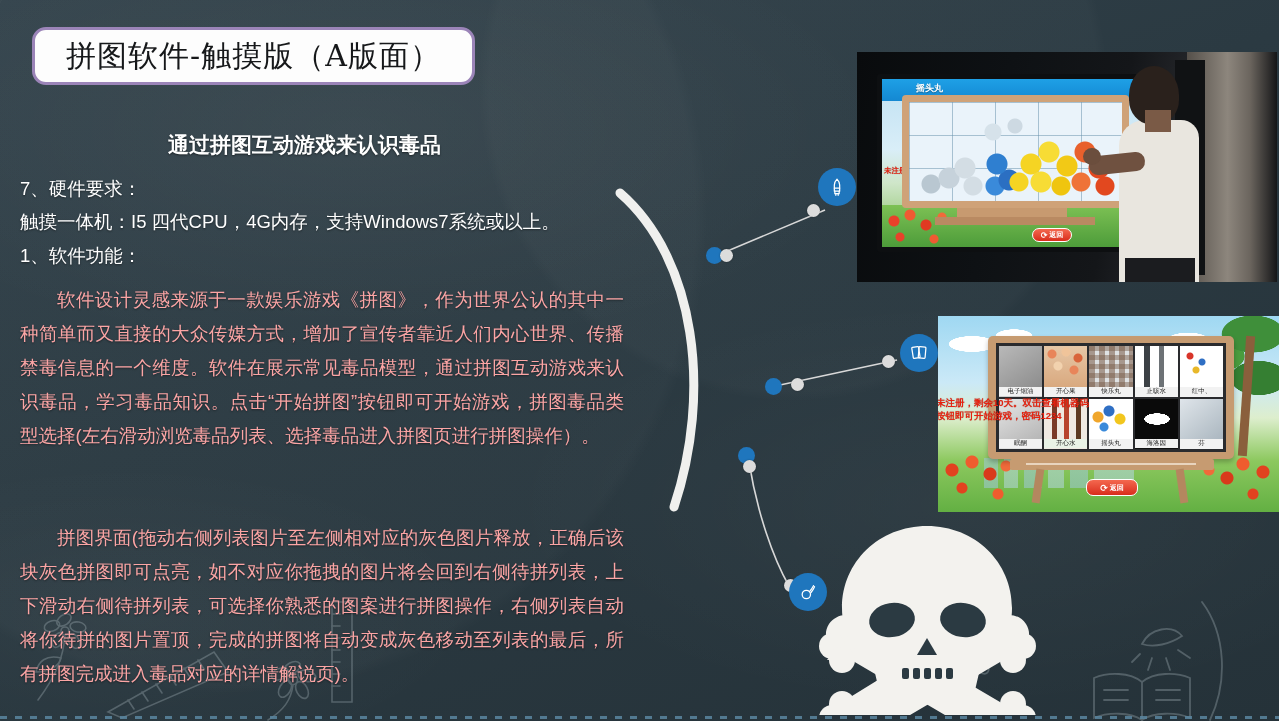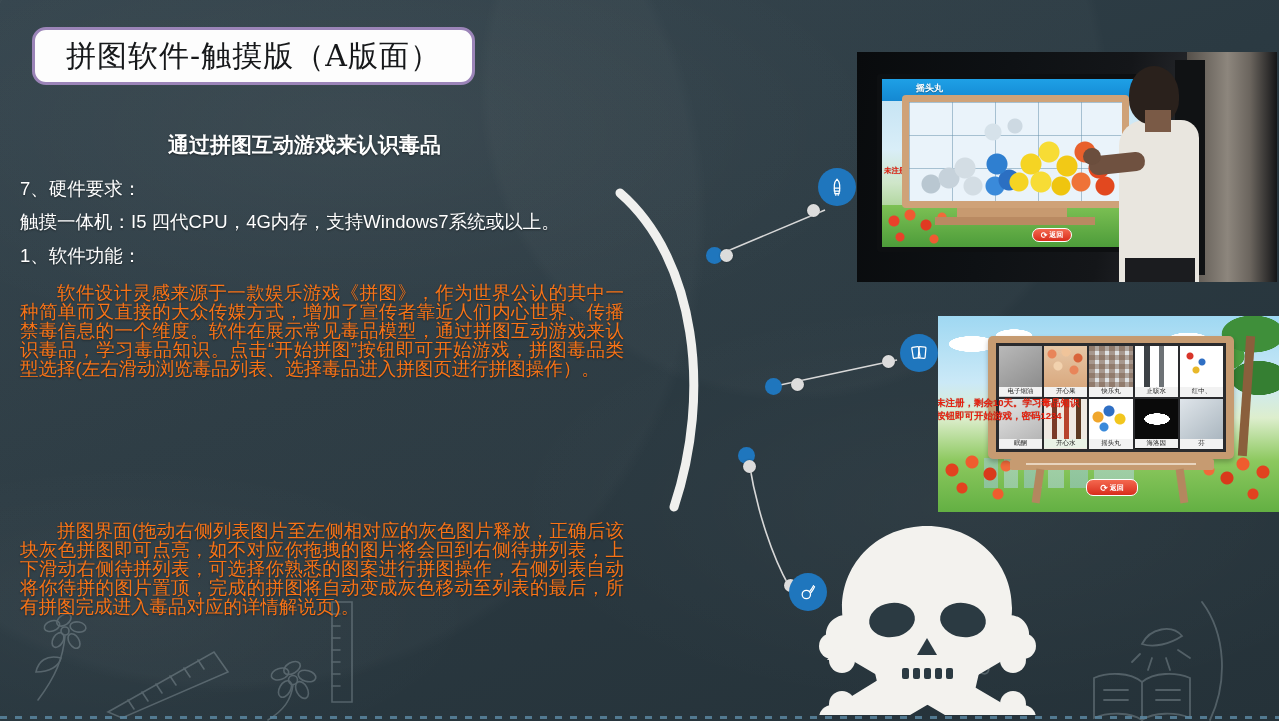--- a/index.html
+++ b/index.html
@@ -57,22 +57,22 @@
   }
   .ln{
     position:absolute;color:#ffffff;font-size:18.5px;white-space:nowrap;
     text-shadow:0 1px 2px rgba(0,0,0,.45);
   }
   #hw-label{left:20px;top:176px;}
   #hw-spec{left:20px;top:209px;}
   #sw-label{left:20px;top:243px;}
 
   .para{
-    position:absolute;left:20px;width:604px;color:#f97316;
-    font-size:18.5px;line-height:19px;text-align:justify;
+    position:absolute;left:20px;width:604px;color:#fca5a5;
+    font-size:18.5px;line-height:34px;text-align:justify;
     text-indent:37px;text-shadow:0 1px 2px rgba(0,0,0,.45);
   }
   #para1{top:283px;}
   #para2{top:521px;}
 
   
   #arc{position:absolute;left:600px;top:185px;width:130px;height:330px;}
 
   
   .conn{position:absolute;}
@@ -434,16 +434,16 @@
   <div style="position:absolute;left:72px;top:143px;width:204px;height:11px;background:#c69b71;border-radius:2px"></div>
   <div style="position:absolute;left:88px;top:147px;width:170px;height:2px;background:#f0e2d2;opacity:.8"></div>
   <div style="position:absolute;left:96px;top:153px;width:8px;height:34px;background:#b4875f;transform:rotate(8deg)"></div>
   <div style="position:absolute;left:240px;top:153px;width:8px;height:34px;background:#b4875f;transform:rotate(-8deg)"></div>
 
   <div class="gamebtn" style="left:148px;top:163px;width:50px;height:15px">
     <span style="font-size:9px">⟳</span>
     <span>返回</span>
   </div>
 
-  <div class="redmark" style="left:-2px;top:82px;font-size:9.5px">未注册，剩余10天。学习毒品知识</div>
+  <div class="redmark" style="left:-2px;top:82px;font-size:9.5px">未注册，剩余10天。双击查看机器码</div>
   <div class="redmark" style="left:-2px;top:95px;font-size:9.5px">按钮即可开始游戏，密码1234</div>
 
 </div>
 
 </body></html>

